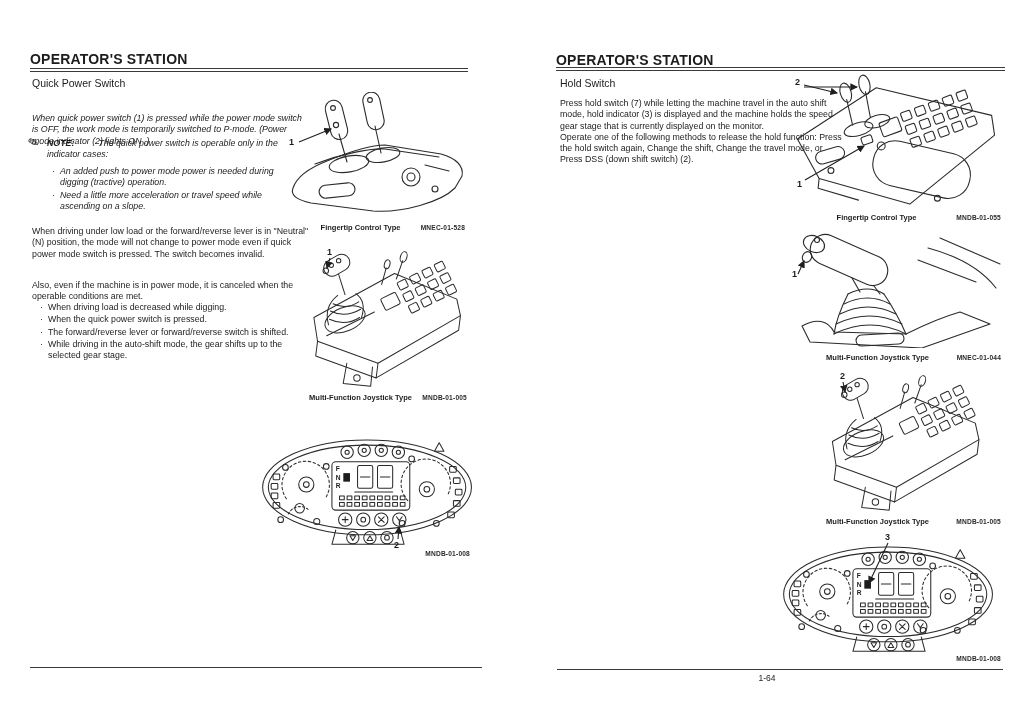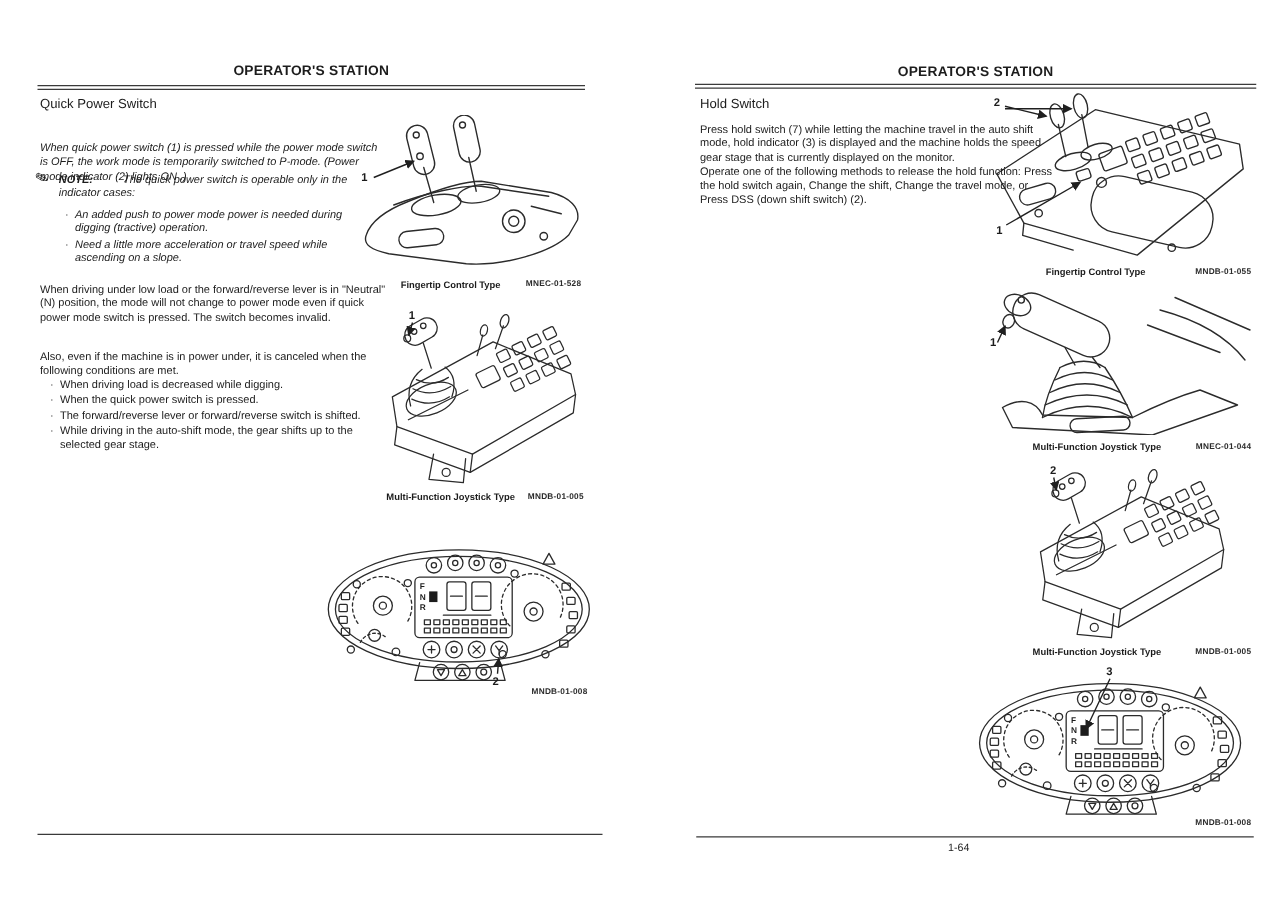--- a/index.html
+++ b/index.html
@@ -2,21 +2,21 @@
 <html><head>
 <meta charset="utf-8">
 <style>
   html,body { margin:0; padding:0; }
   body {
     width:1020px; height:722px; position:relative; overflow:hidden;
     background:#ffffff; color:#1c1c1c;
     font-family:"Liberation Sans", sans-serif;
   }
   .abs { position:absolute; }
-  .hdr-title { font-weight:bold; font-size:11px; text-align:center; letter-spacing:.2px; }
+  .hdr-title { font-weight:bold; font-size:14px; letter-spacing:.2px; }
   .hdr-rule { height:2px; border-top:1.6px solid #3a3a3a; border-bottom:1px solid #3a3a3a; }
   .section-title { font-weight:normal; font-size:10.5px; }
   .body-text { font-size:8.8px; line-height:11.3px; margin:0; }
   .note-label { font-style:italic; font-weight:bold; margin-right:24px; }
   .note-text { font-style:italic; }
   .note-icon { font-size:13px; display:inline-block; transform:rotate(-15deg); }
   .bullets { }
   .bullet-row { display:flex; margin:0 0 1px 0; }
   .bullet-marker { flex:none; width:8px; font-size:8.8px; line-height:11.3px; }
   .bullet-text { font-size:8.8px; line-height:11.3px; }
@@ -264,21 +264,21 @@
       <span class="bullet-marker">·</span>
       <span class="bullet-text note-text">An added push to power mode power is needed during digging (tractive) operation.</span>
     </div>
     <div class="bullet-row">
       <span class="bullet-marker">·</span>
       <span class="bullet-text note-text">Need a little more acceleration or travel speed while ascending on a slope.</span>
     </div>
   </div>
 
   <p class="abs body-text txt" style="left:32px;top:226px;width:280px;">When driving under low load or the forward/reverse lever is in "Neutral" (N) position, the mode will not change to power mode even if quick power mode switch is pressed. The switch becomes invalid.</p>
-  <p class="abs body-text txt" style="left:32px;top:280px;width:280px;">Also, even if the machine is in power under, it is canceled when the following conditions are met.</p>
+  <p class="abs body-text txt" style="left:32px;top:280px;width:280px;">Also, even if the machine is in power mode, it is canceled when the operable conditions are met.</p>
   <div class="abs bullets txt" style="left:40px;top:302px;width:270px;">
     <div class="bullet-row">
       <span class="bullet-marker">·</span>
       <span class="bullet-text">When driving load is decreased while digging.</span>
     </div>
     <div class="bullet-row">
       <span class="bullet-marker">·</span>
       <span class="bullet-text">When the quick power switch is pressed.</span>
     </div>
     <div class="bullet-row">

